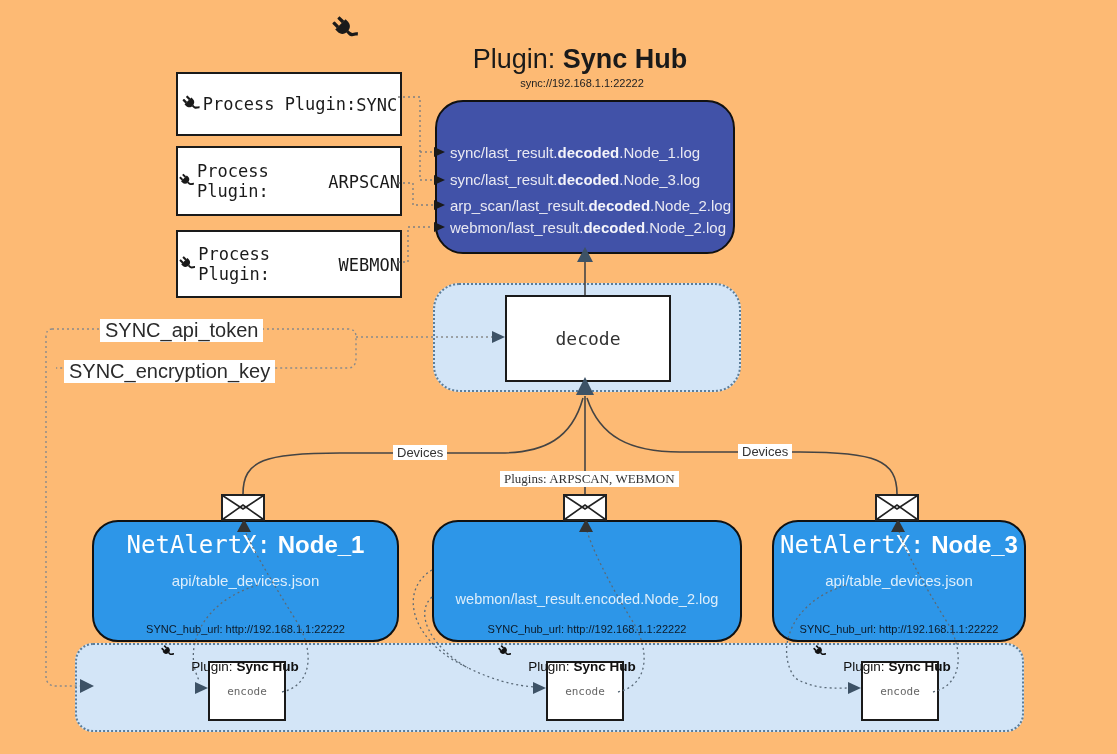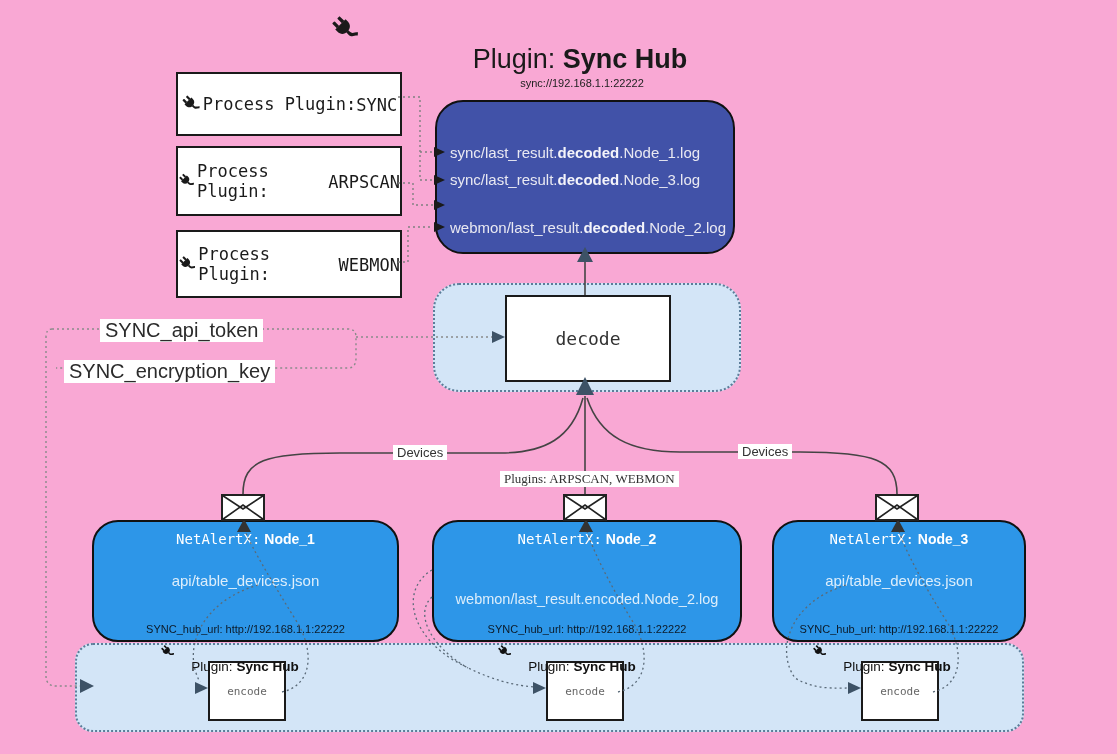--- a/index.html
+++ b/index.html
@@ -1,16 +1,16 @@
 <!DOCTYPE html>
 <html><head>
 <meta charset="utf-8">
 <style>
   html,body{margin:0;padding:0;background:#fff;}
-  #canvas{position:relative;width:1117px;height:754px;background:#f9a8d4;overflow:hidden;
+  #canvas{position:relative;width:1117px;height:754px;background:#fdba74;overflow:hidden;
           font-family:"Liberation Sans",sans-serif;color:#222;}
   .abs{position:absolute;}
 
   
   #title{left:330px;top:14px;width:500px;text-align:center;font-size:27px;color:#1a1a1a;z-index:3;}
   #title .plug{vertical-align:-6px;margin-right:6px;}
   #title b{font-weight:700;}
 
   
   .pbox{left:176px;width:222px;background:#fff;border:2px solid #1a1a1a;z-index:4;
@@ -34,21 +34,21 @@
   #decode-box{left:505px;top:295px;width:162px;height:83px;background:#fff;border:2px solid #1a1a1a;
               z-index:4;display:flex;align-items:center;justify-content:center;
               font-family:"DejaVu Sans Mono",monospace;font-size:18px;color:#333;}
 
   
   .linelabel{background:#fff;padding:0 5px;font-size:20px;color:#2b2b2b;z-index:20;white-space:nowrap;}
   .smalllabel{background:#fff;padding:0 4px;font-size:13px;color:#333;z-index:20;white-space:nowrap;}
 
   
   .node{background:#2d96e8;border:2.5px solid #111;border-radius:26px;height:118px;z-index:4;}
-  .node .ntitle{text-align:center;margin-top:9px;font-size:14px;color:#fff;white-space:nowrap;}
+  .node .ntitle{text-align:center;margin-top:9px;font-size:24px;color:#fff;white-space:nowrap;}
   .node .ntitle .pre{font-family:"DejaVu Sans Mono",monospace;}
   .node .ntitle b{font-weight:700;}
   .nline{position:absolute;width:100%;text-align:center;font-size:15px;color:#ddeefb;white-space:nowrap;}
   .nfooter{position:absolute;bottom:5px;width:100%;text-align:center;font-size:11px;color:#0c1a28;}
 
   
   .env{width:44px;height:27px;z-index:15;}
 
   
   #band{left:75px;top:643px;width:945px;height:85px;background:#d3e5f7;border:2px dotted #5b7d99;
@@ -117,40 +117,40 @@
         </svg>
         <span>Process Plugin:</span>
       </div>
     <div class="l2">WEBMON</div>
   </div>
 
   <div class="abs" id="hub-url">sync://192.168.1.1:22222</div>
   <div class="abs" id="hub">
     <div class="hlog" style="top:42px;"><span>sync/last_result.</span><b>decoded</b><span>.Node_1.log</span></div>
     <div class="hlog" style="top:69px;"><span>sync/last_result.</span><b>decoded</b><span>.Node_3.log</span></div>
+    <div class="hlog" style="top:95px;"><span>arp_scan/last_result.</span><b>decoded</b><span>.Node_2.log</span></div>
     <div class="hlog" style="top:117px;"><span>webmon/last_result.</span><b>decoded</b><span>.Node_2.log</span></div>
   </div>
 
   <div class="abs" id="decode-wrap"></div>
   <div class="abs" id="decode-box">decode</div>
 
   <div class="abs linelabel" style="left:100px;top:319px;">SYNC_api_token</div>
   <div class="abs linelabel" style="left:64px;top:360px;">SYNC_encryption_key</div>
 
   <div class="abs smalllabel" style="left:393px;top:445px;">Devices</div>
   <div class="abs smalllabel" style="left:738px;top:444px;">Devices</div>
   <div class="abs smalllabel" style="left:500px;top:471px;font-family:Liberation Serif, serif;">Plugins: ARPSCAN, WEBMON</div>
 
   <div class="abs node" style="left:92px;top:520px;width:303px;">
     <div class="ntitle"><span class="pre">NetAlertX:</span> <b>Node_1</b></div>
     <div class="nline" style="top:50px;">api/table_devices.json</div>
     <div class="nfooter">SYNC_hub_url: http://192.168.1.1:22222</div>
   </div>
   <div class="abs node" style="left:432px;top:520px;width:306px;">
-    <div class="ntitle"><span class="pre">NetAlertX:</span> <b>Node_2</b></div>
     <div class="nline" style="top:69px;font-size:14.5px;">webmon/last_result.encoded.Node_2.log</div>
     <div class="nfooter">SYNC_hub_url: http://192.168.1.1:22222</div>
   </div>
   <div class="abs node" style="left:772px;top:520px;width:250px;">
     <div class="ntitle"><span class="pre">NetAlertX:</span> <b>Node_3</b></div>
     <div class="nline" style="top:50px;">api/table_devices.json</div>
     <div class="nfooter">SYNC_hub_url: http://192.168.1.1:22222</div>
   </div>
 
   <svg class="abs env" style="left:221px;top:494px;">

